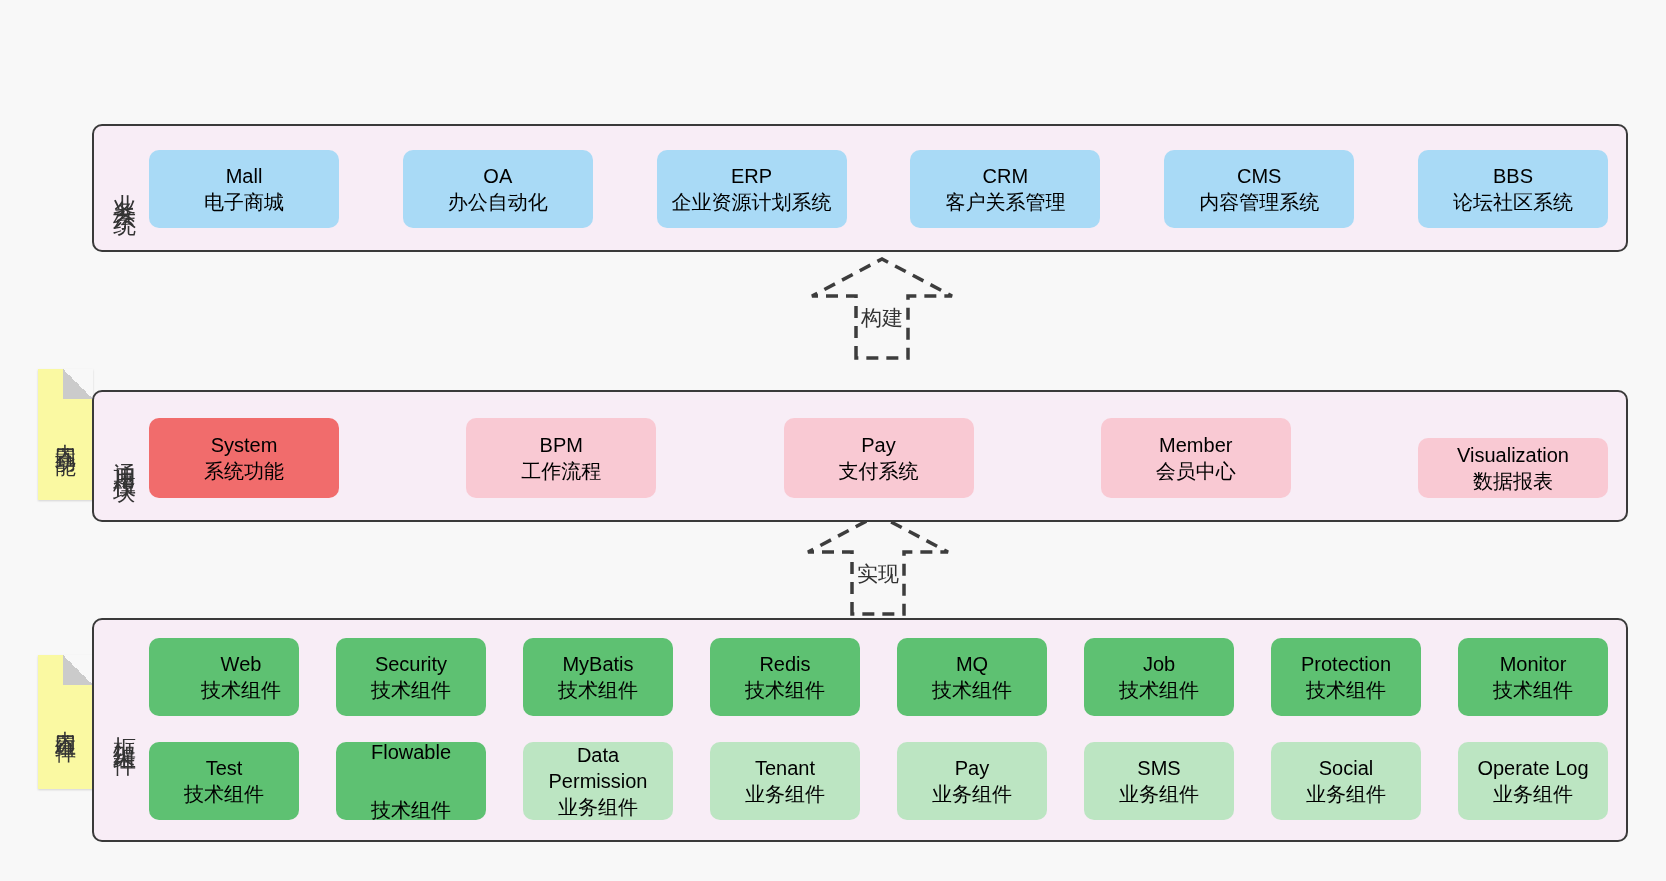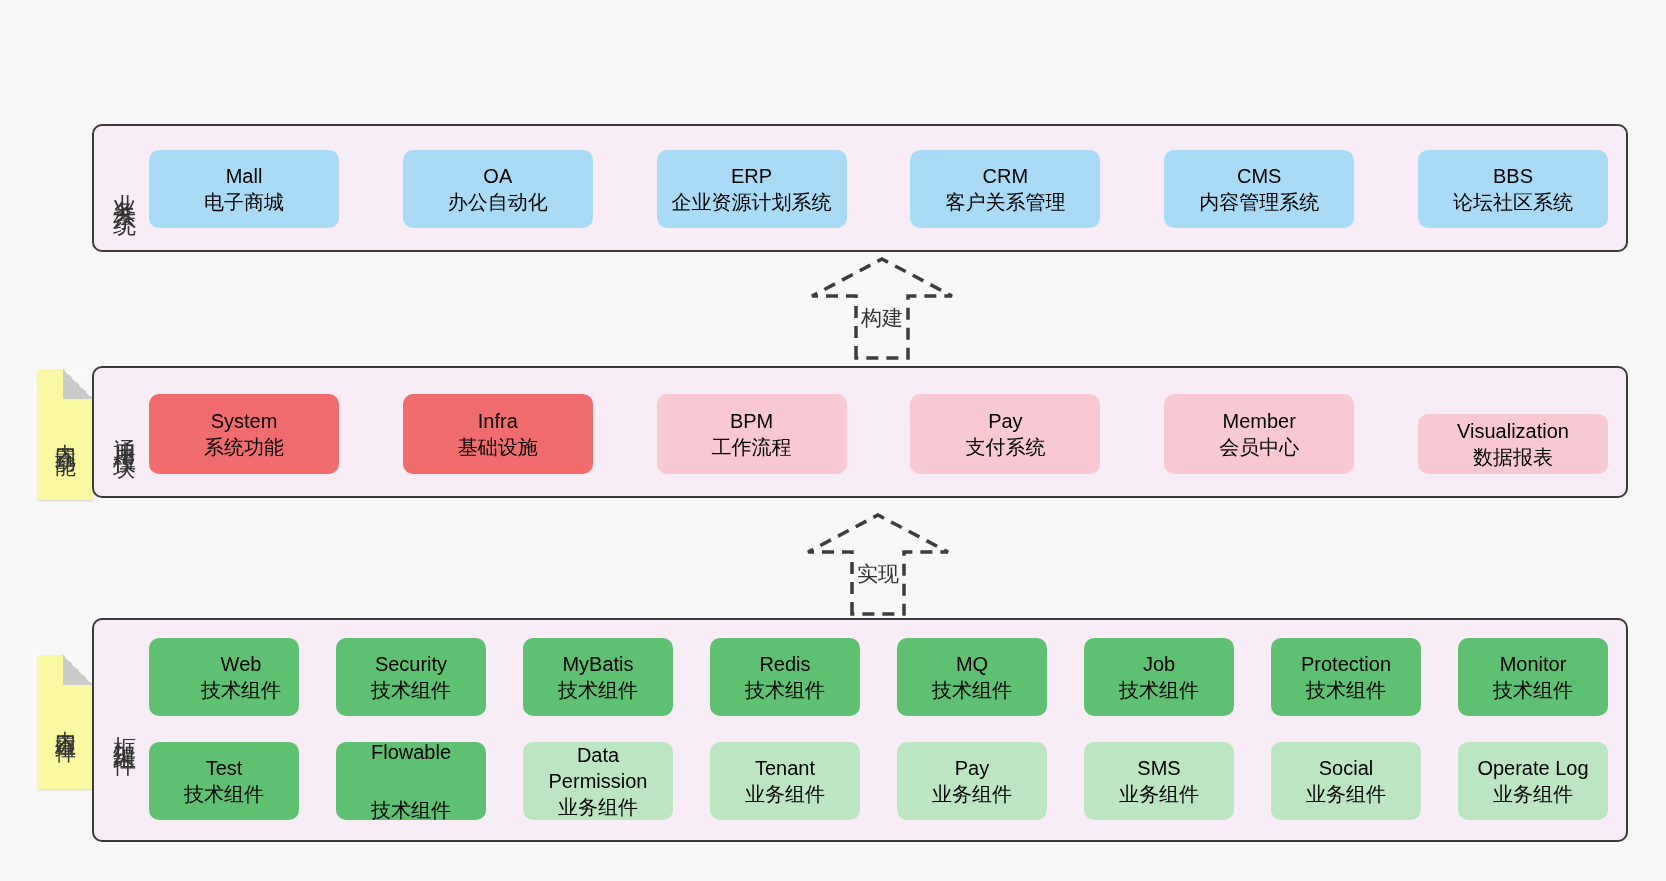--- a/index.html
+++ b/index.html
@@ -8,21 +8,21 @@
     background:#f8f8f8;
     font-family:"Liberation Sans","DejaVu Sans",sans-serif;
     color:#333;
   }
   .panel{
     position:absolute;left:92px;width:1536px;box-sizing:border-box;
     background:#f8edf6;border:2px solid #3a3a3a;border-radius:10px;
     z-index:2;
   }
   #panel-business{top:124px;height:128px;}
-  #panel-modules{top:366px;height:132px;}
+  #panel-modules{top:390px;height:132px;}
   #panel-components{top:618px;height:224px;}
   .panel-label{
     position:absolute;left:16px;top:50%;transform:translateY(-50%);
     writing-mode:vertical-rl;text-orientation:upright;
     font-size:23px;letter-spacing:6px;color:#333;white-space:nowrap;
   }
   .row{
     position:absolute;left:55px;right:18px;
     display:flex;justify-content:space-between;
   }
@@ -109,24 +109,20 @@
   <div class="sticky-label">内置功能</div>
 </div>
 
 <div class="panel" id="panel-modules">
   <div class="panel-label">通用模块</div>
   <div class="row row-h80">
       <div class="box w190" style="background: rgb(241, 108, 108);">
         <div class="box-en">System</div>
         <div class="box-zh">系统功能</div>
       </div>
-      <div class="box w190" style="background: rgb(241, 108, 108);">
-        <div class="box-en">Infra</div>
-        <div class="box-zh">基础设施</div>
-      </div>
       <div class="box w190" style="background: rgb(249, 201, 211);">
         <div class="box-en">BPM</div>
         <div class="box-zh">工作流程</div>
       </div>
       <div class="box w190" style="background: rgb(249, 201, 211);">
         <div class="box-en">Pay</div>
         <div class="box-zh">支付系统</div>
       </div>
       <div class="box w190" style="background: rgb(249, 201, 211);">
         <div class="box-en">Member</div>

